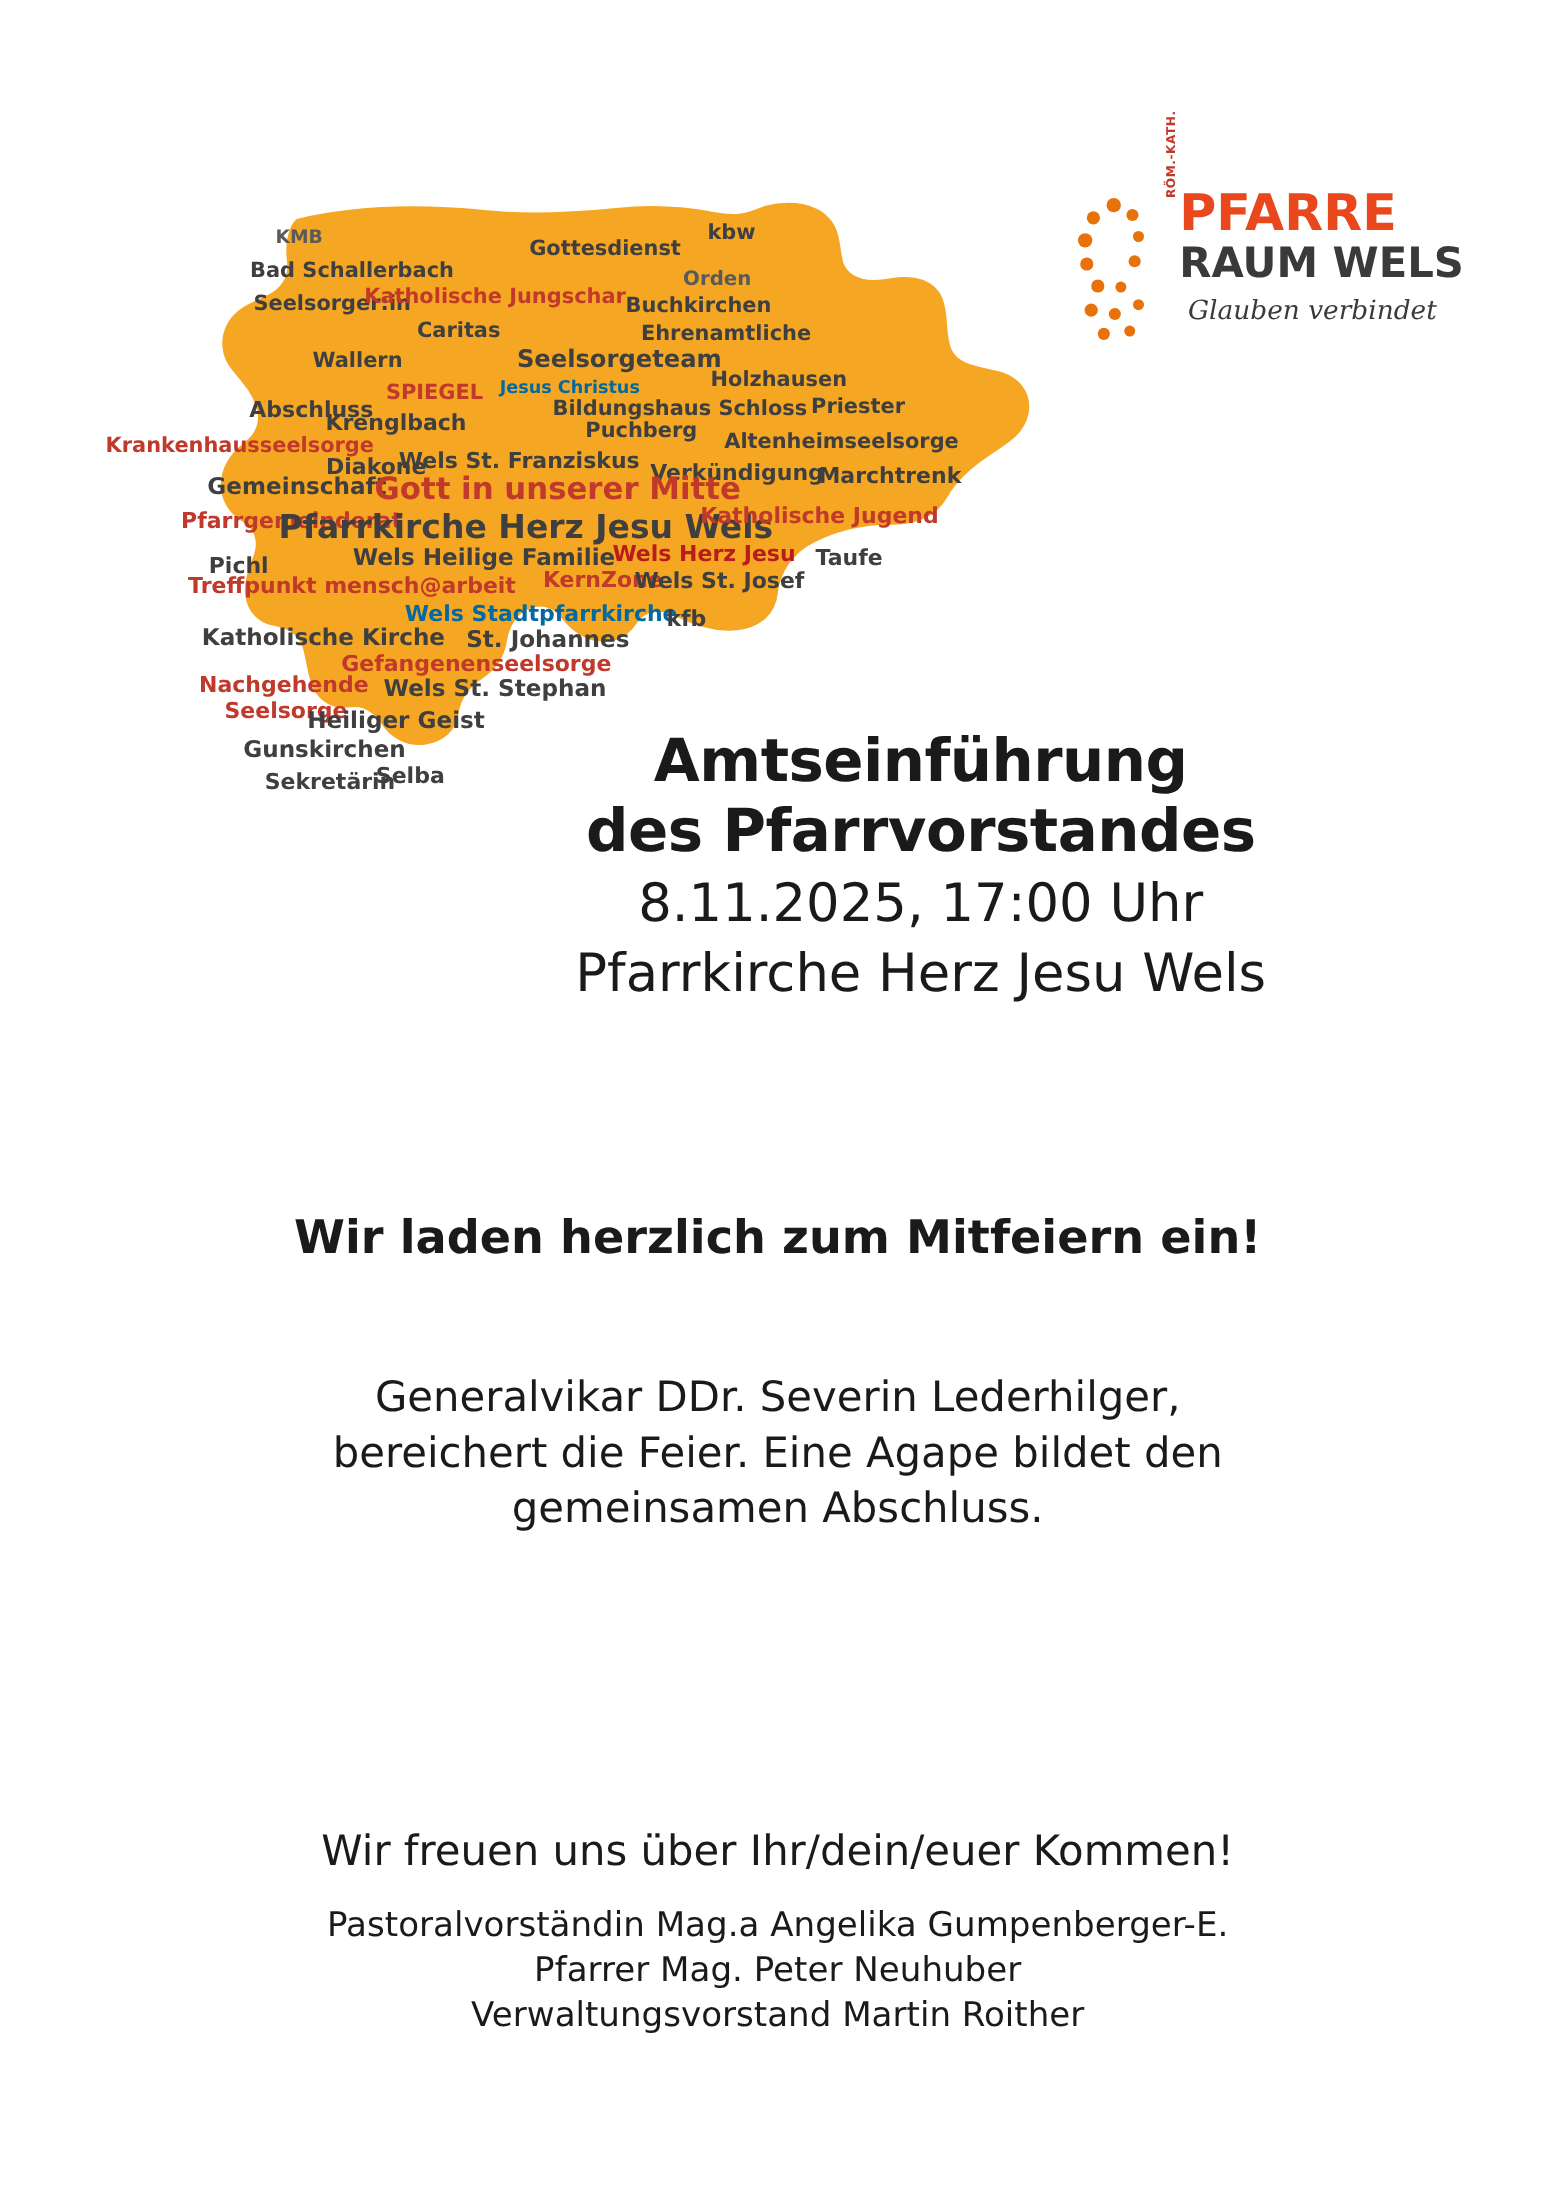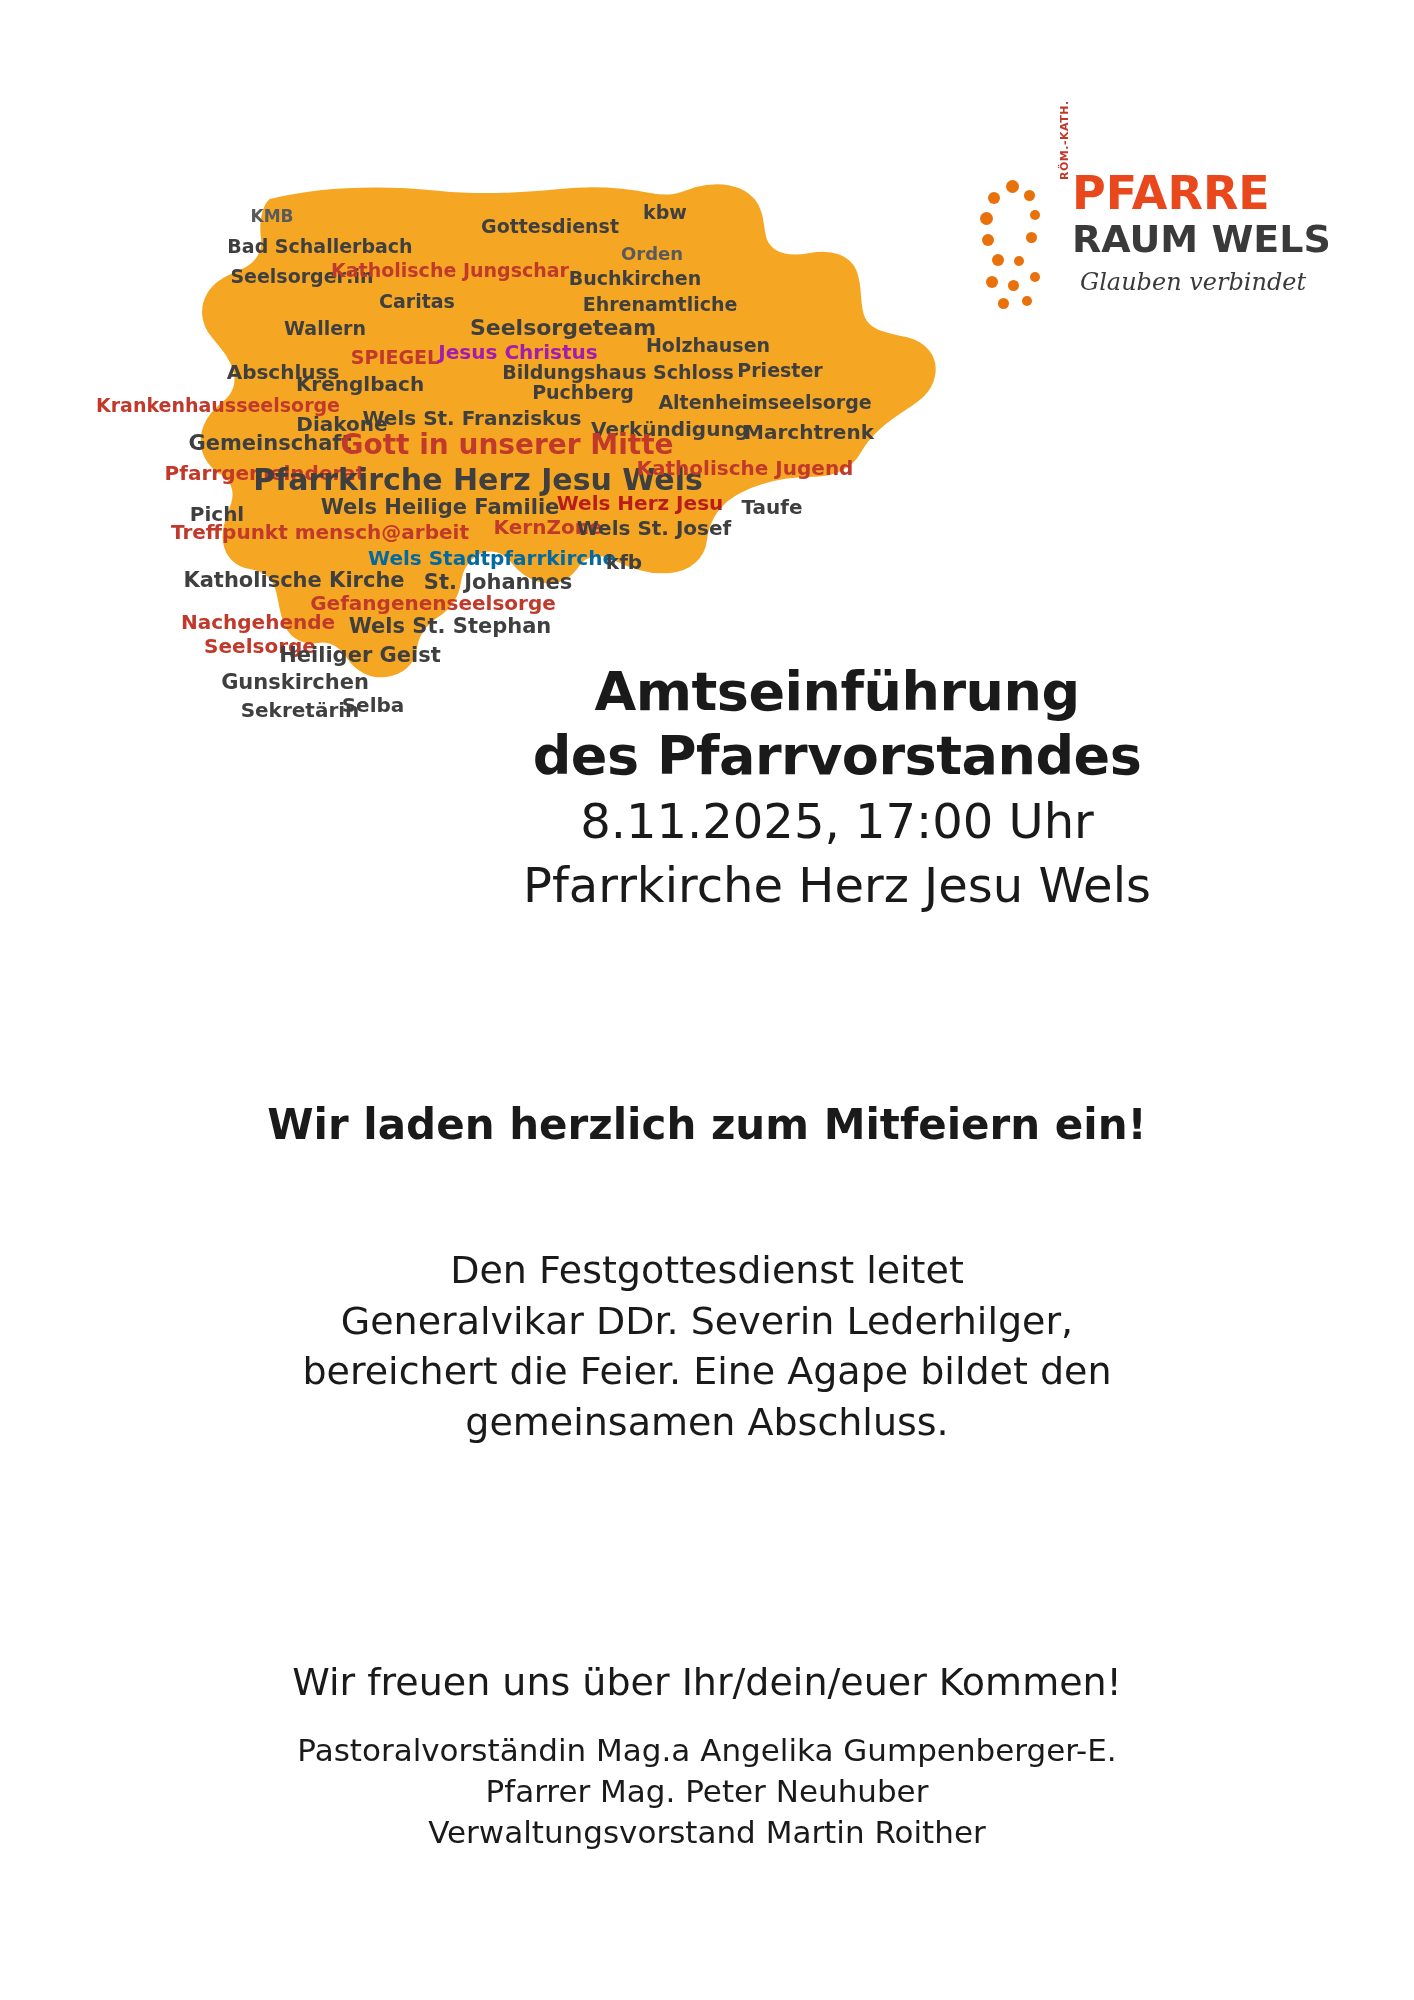--- a/index.html
+++ b/index.html
@@ -222,21 +222,21 @@
       <div class="cloud-word" style="left: 545px; top: 32px; font-size: 19px; color: rgb(63, 63, 63);">kbw</div>
       <div class="cloud-word" style="left: 532px; top: 74px; font-size: 18px; color: rgb(90, 90, 90);">Orden</div>
       <div class="cloud-word" style="left: 182px; top: 96px; font-size: 19px; color: rgb(63, 63, 63);">Seelsorger:in</div>
       <div class="cloud-word" style="left: 330px; top: 90px; font-size: 19px; color: rgb(192, 57, 43);">Katholische Jungschar</div>
       <div class="cloud-word" style="left: 515px; top: 98px; font-size: 19px; color: rgb(63, 63, 63);">Buchkirchen</div>
       <div class="cloud-word" style="left: 297px; top: 121px; font-size: 19px; color: rgb(63, 63, 63);">Caritas</div>
       <div class="cloud-word" style="left: 540px; top: 124px; font-size: 19px; color: rgb(63, 63, 63);">Ehrenamtliche</div>
       <div class="cloud-word" style="left: 205px; top: 148px; font-size: 19px; color: rgb(63, 63, 63);">Wallern</div>
       <div class="cloud-word" style="left: 443px; top: 148px; font-size: 22px; color: rgb(63, 63, 63);">Seelsorgeteam</div>
       <div class="cloud-word" style="left: 275px; top: 177px; font-size: 19px; color: rgb(192, 57, 43);">SPIEGEL</div>
-      <div class="cloud-word" style="left: 398px; top: 172px; font-size: 20px; color: #a21caf;">Jesus Christus</div>
+      <div class="cloud-word" style="left: 398px; top: 172px; font-size: 16px; color: #0369a1;">Jesus Christus</div>
       <div class="cloud-word" style="left: 588px; top: 165px; font-size: 19px; color: rgb(63, 63, 63);">Holzhausen</div>
       <div class="cloud-word" style="left: 163px; top: 192px; font-size: 20px; color: rgb(63, 63, 63);">Abschluss</div>
       <div class="cloud-word" style="left: 498px; top: 192px; font-size: 19px; color: rgb(63, 63, 63);">Bildungshaus Schloss</div>
       <div class="cloud-word" style="left: 660px; top: 190px; font-size: 19px; color: rgb(63, 63, 63);">Priester</div>
       <div class="cloud-word" style="left: 240px; top: 204px; font-size: 20px; color: rgb(63, 63, 63);">Krenglbach</div>
       <div class="cloud-word" style="left: 463px; top: 212px; font-size: 19px; color: rgb(63, 63, 63);">Puchberg</div>
       <div class="cloud-word" style="left: 98px; top: 225px; font-size: 19px; color: rgb(192, 57, 43);">Krankenhausseelsorge</div>
       <div class="cloud-word" style="left: 645px; top: 222px; font-size: 19px; color: rgb(63, 63, 63);">Altenheimseelsorge</div>
       <div class="cloud-word" style="left: 222px; top: 244px; font-size: 20px; color: rgb(63, 63, 63);">Diakone</div>
       <div class="cloud-word" style="left: 352px; top: 238px; font-size: 20px; color: rgb(63, 63, 63);">Wels St. Franziskus</div>
@@ -272,21 +272,20 @@
 <div id="headline">
   <div class="h-bold">Amtseinführung</div>
   <div class="h-bold">des Pfarrvorstandes</div>
   <div class="h-reg">8.11.2025, 17:00 Uhr</div>
   <div class="h-reg">Pfarrkirche Herz Jesu Wels</div>
 </div>
 
 <div id="invite">Wir laden herzlich zum Mitfeiern ein!</div>
 
 <div id="body-text">
-  <div>Den Festgottesdienst leitet</div>
   <div>Generalvikar DDr. Severin Lederhilger,</div>
   <div>bereichert die Feier. Eine Agape bildet den</div>
   <div>gemeinsamen Abschluss.</div>
 </div>
 
 <div id="closing">Wir freuen uns über Ihr/dein/euer Kommen!</div>
 
 <div id="signatures">
   <div>Pastoralvorständin Mag.a Angelika Gumpenberger-E.</div>
   <div>Pfarrer Mag. Peter Neuhuber</div>

